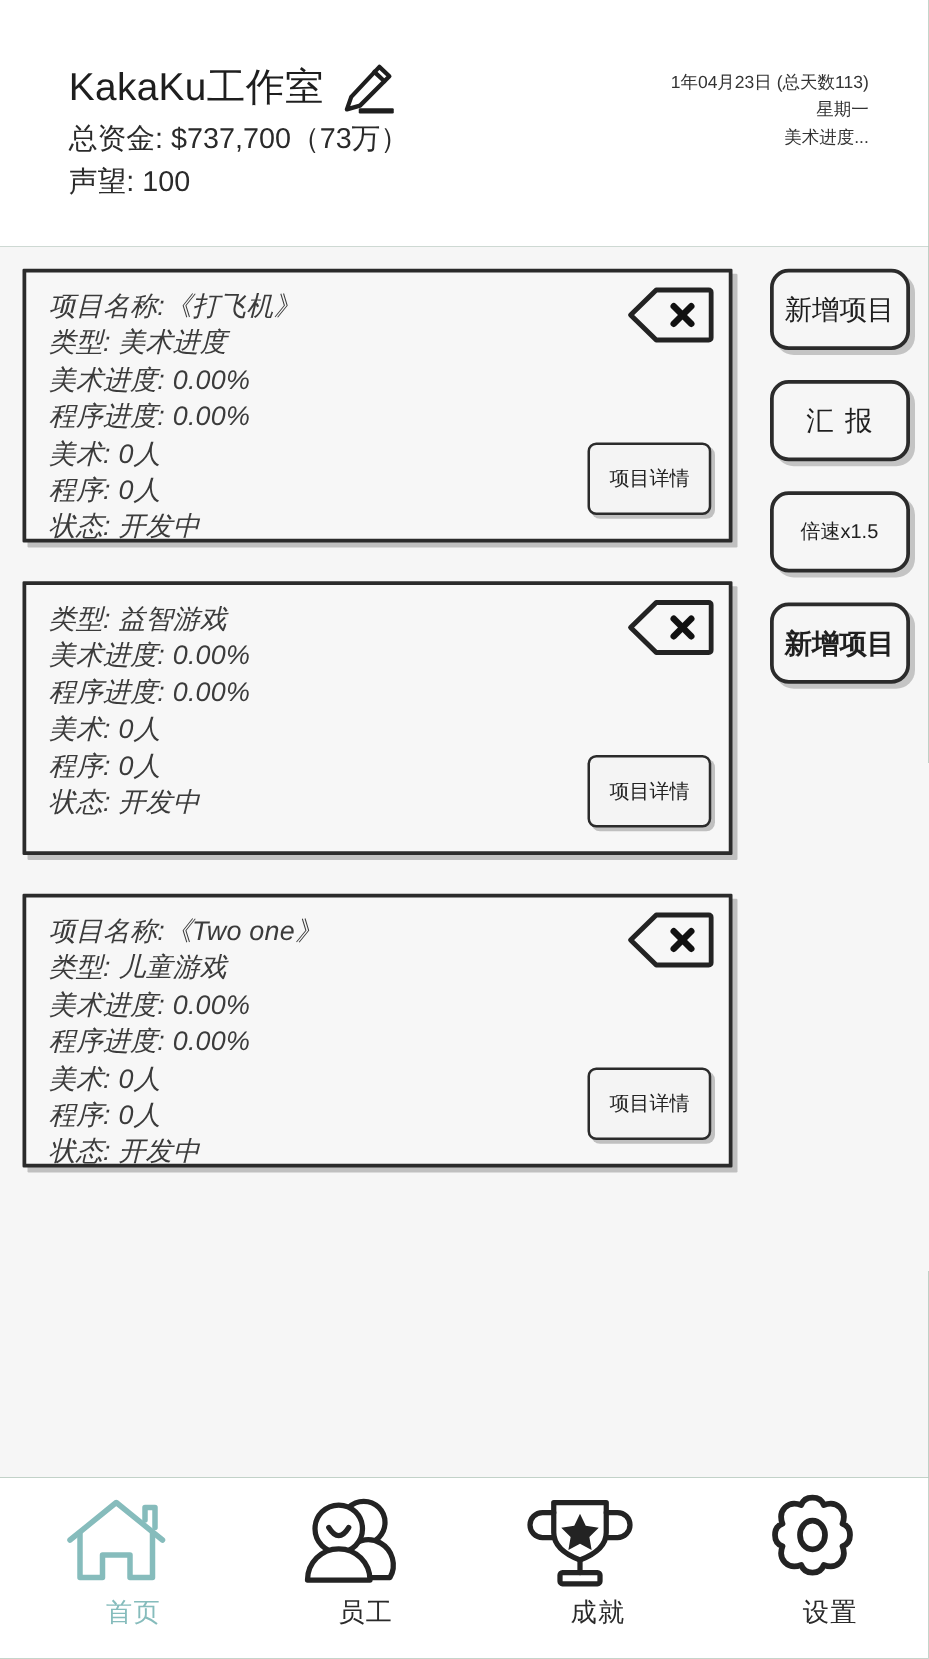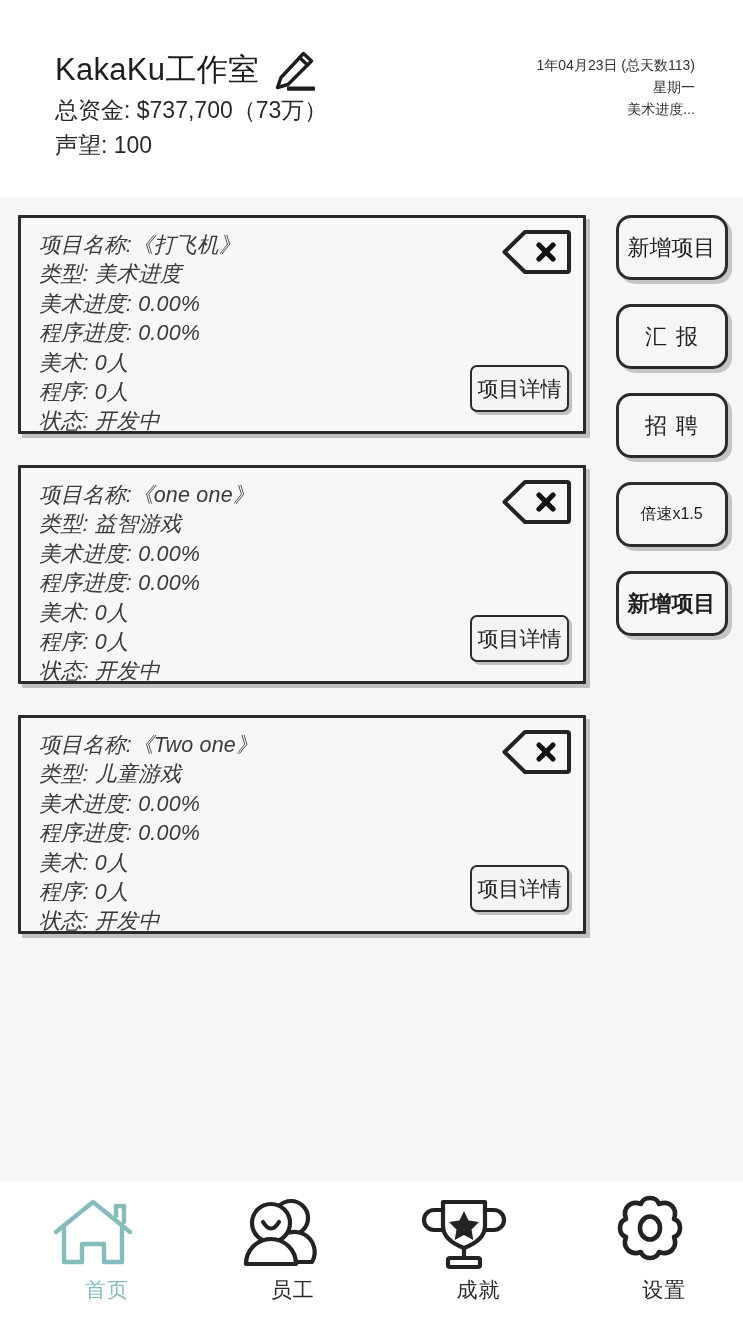--- a/index.html
+++ b/index.html
@@ -79,27 +79,27 @@
   }
 
   .close-tag {
     position: absolute;
     top: 11px; right: 12px;
     width: 70px; height: 46px;
   }
   .details-btn {
     position: absolute;
     right: 14px; bottom: 19px;
-    width: 99px; height: 47px;
+    width: 99px; height: 58px;
     background: #f4f4f4;
     border: 2.5px solid #2b2b2b;
     border-radius: 7px;
     box-shadow: 3px 3px 0 rgba(0,0,0,0.22);
     display: flex; align-items: center; justify-content: center;
-    font-size: 21px; color: #232323;
+    font-size: 16px; color: #232323;
     font-family: "Liberation Sans", sans-serif;
   }
 
   
   .rail {
     flex: 1 1 auto;
     padding-top: 8px;
     display: flex; flex-direction: column;
     align-items: center;
     gap: 24px;
@@ -186,21 +186,20 @@
             <g stroke="#111" stroke-width="5.2" stroke-linecap="round">
               <line x1="38" y1="16" x2="52" y2="30"></line>
               <line x1="52" y1="16" x2="38" y2="30"></line>
             </g>
           </svg>
         </span>
         <div class="details-btn">项目详情</div>
       </div>
 
       <div class="card">
-        <div class="card-line">项目名称:《one one》</div>
         <div class="card-line">类型: 益智游戏</div>
         <div class="card-line">美术进度: 0.00%</div>
         <div class="card-line">程序进度: 0.00%</div>
         <div class="card-line">美术: 0人</div>
         <div class="card-line">程序: 0人</div>
         <div class="card-line">状态: 开发中</div>
         <span class="close-tag">
           <svg viewBox="0 0 70 46" width="70" height="46">
             <path d="M24 3 H66 A2 2 0 0 1 68 5 V41 A2 2 0 0 1 66 43 H24 L3.5 23 Z" fill="#f7f7f7" stroke="#232323" stroke-width="4" stroke-linejoin="round"></path>
             <g stroke="#111" stroke-width="5.2" stroke-linecap="round">
@@ -230,21 +229,20 @@
           </svg>
         </span>
         <div class="details-btn">项目详情</div>
       </div>
 
     </div>
 
     <div class="rail">
       <div class="rail-btn">新增项目</div>
       <div class="rail-btn wide-sp">汇报</div>
-      <div class="rail-btn wide-sp">招聘</div>
       <div class="rail-btn small">倍速x1.5</div>
       <div class="rail-btn bold">新增项目</div>
     </div>
 
   </div>
 
   <div class="bottom-nav">
 
     <div class="nav-item active">
       <span class="nav-icon">

